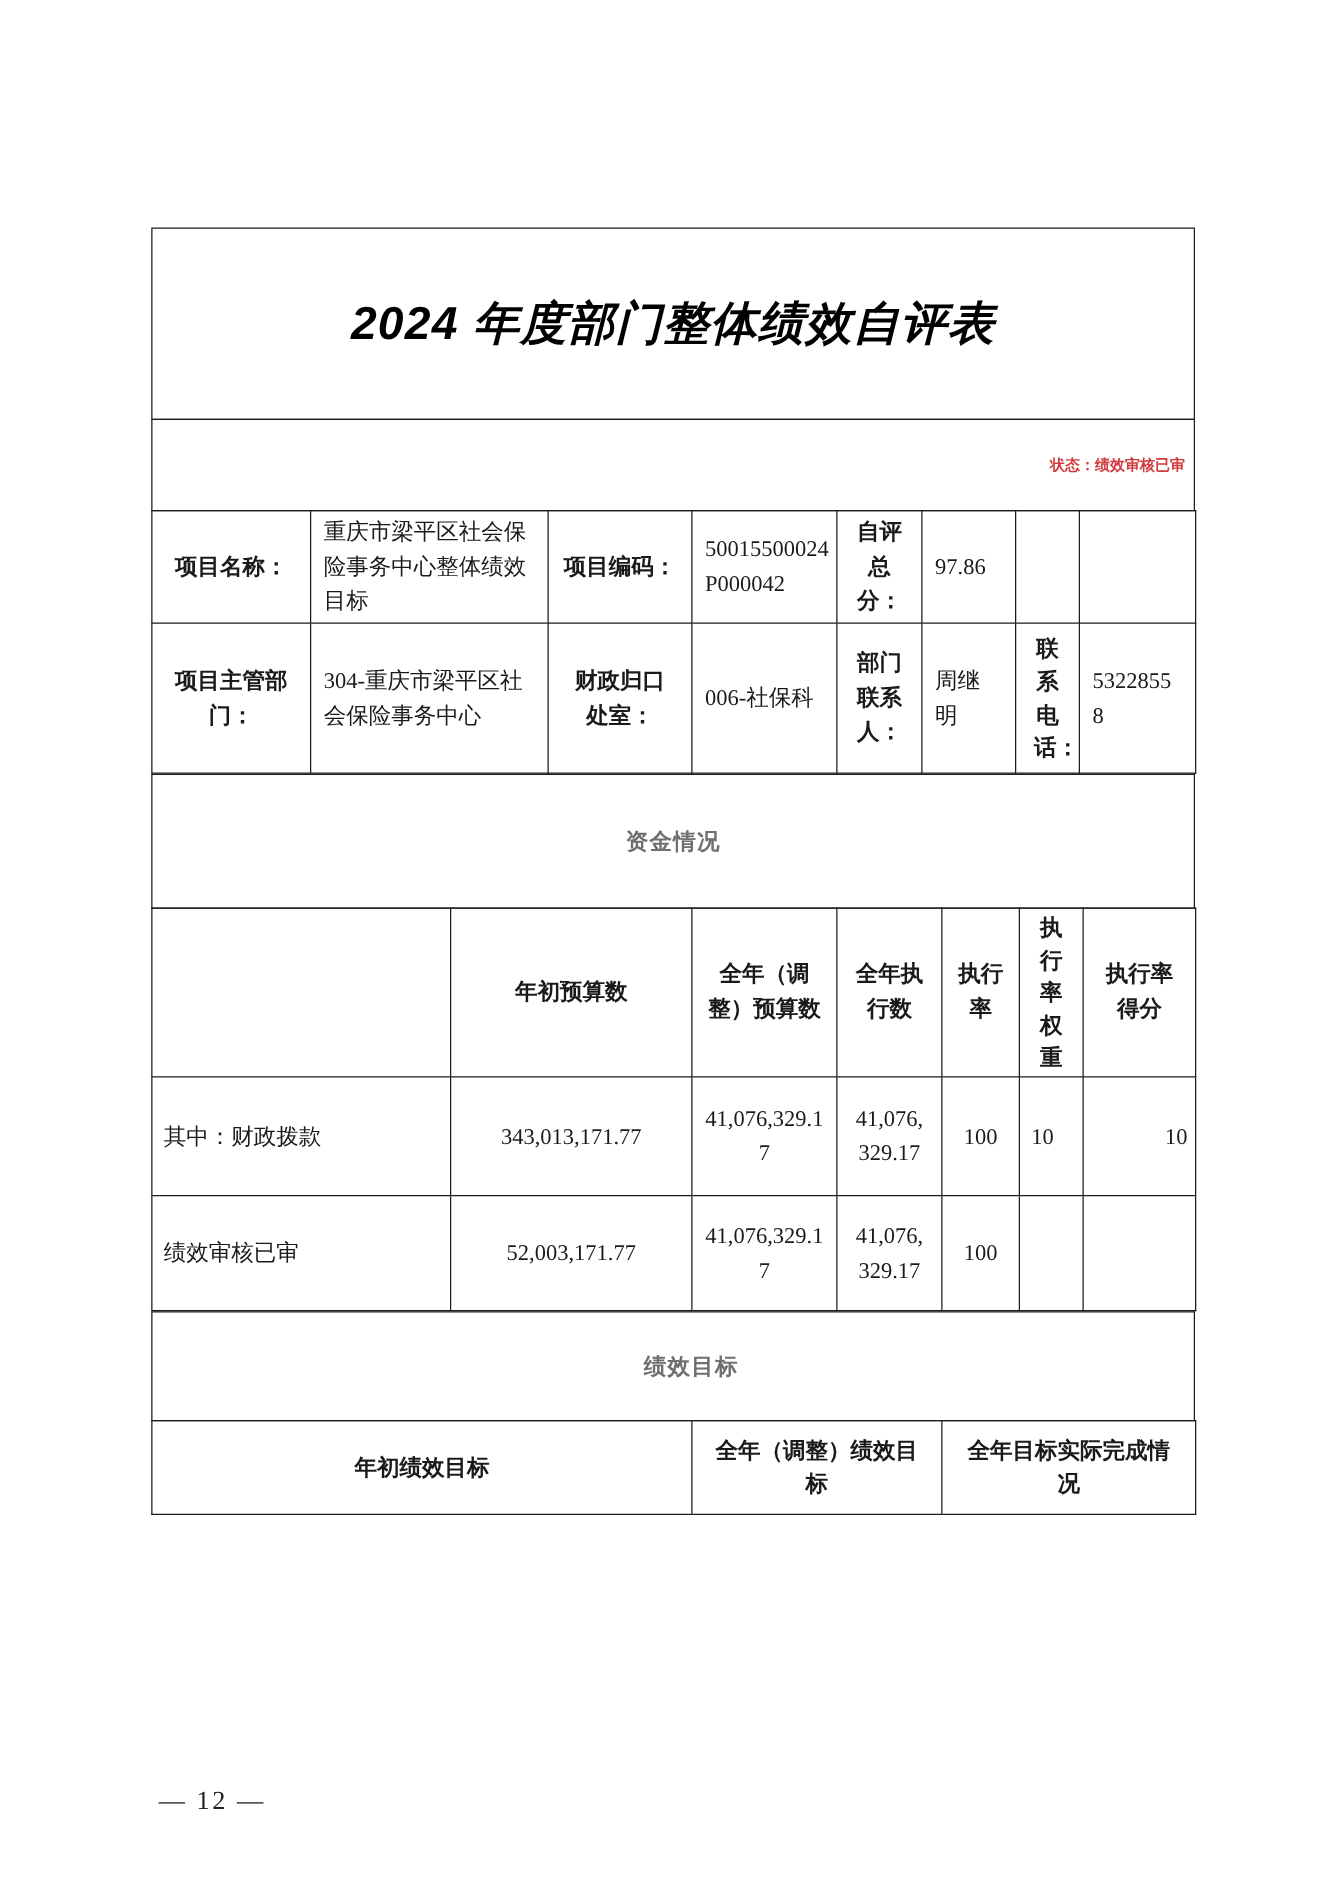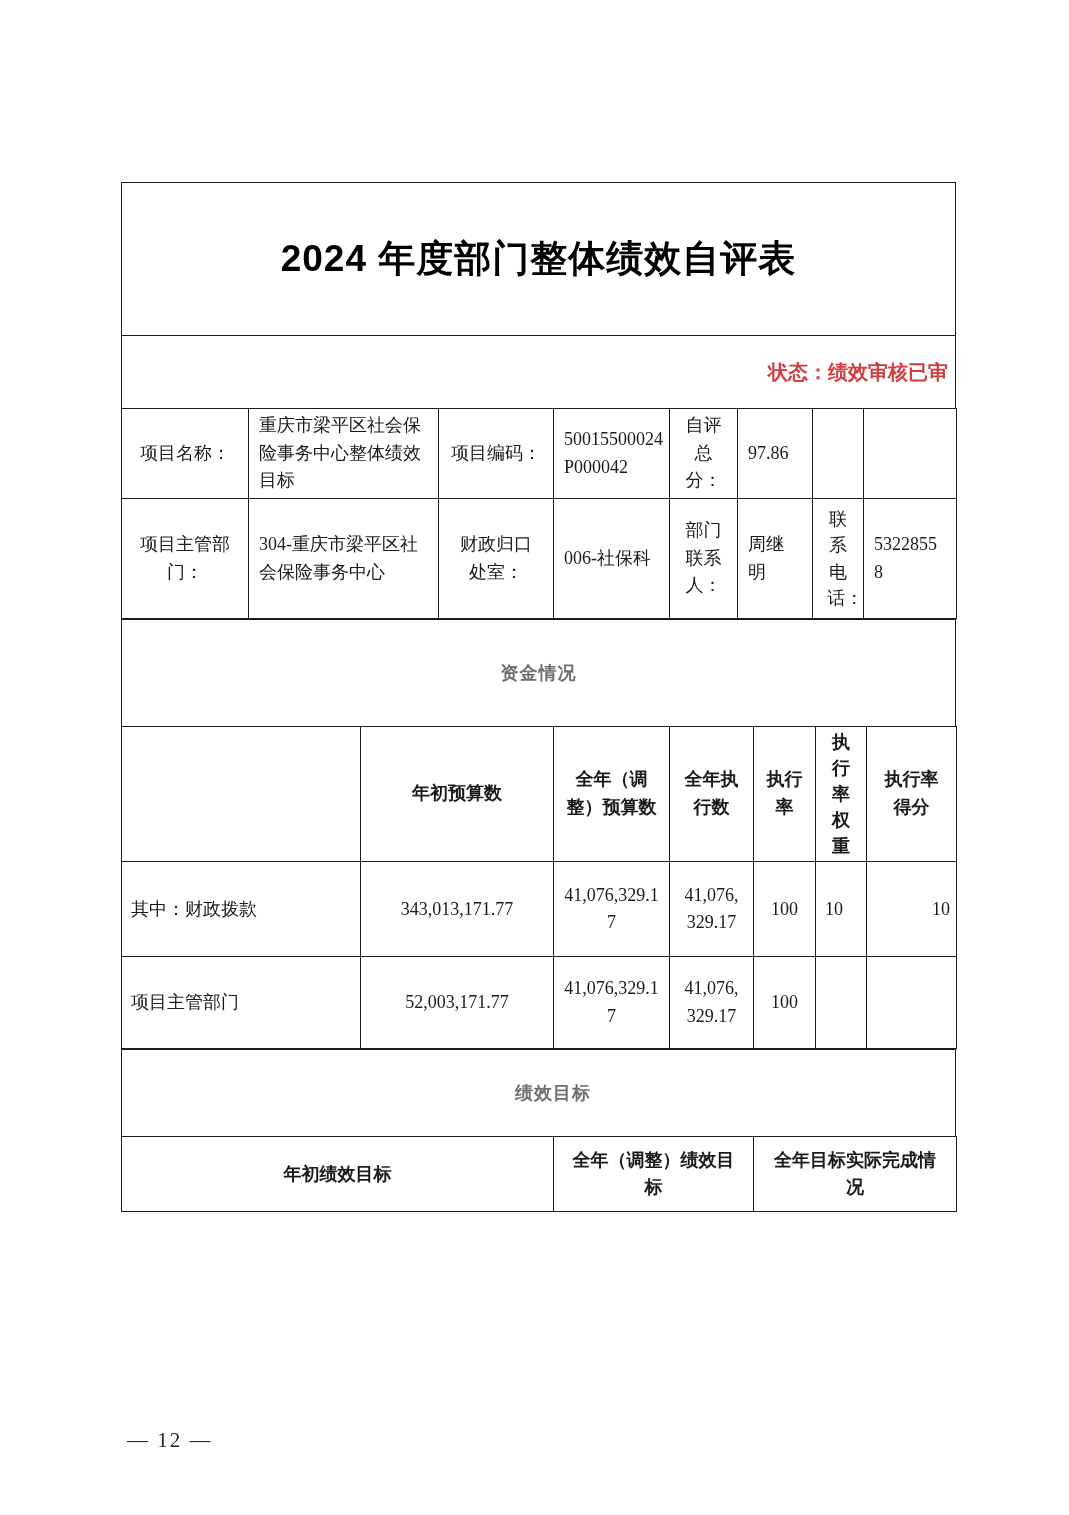--- a/index.html
+++ b/index.html
@@ -6,40 +6,40 @@
   body{
     width:1069px;height:1515px;background:#ffffff;position:relative;
     font-family:"Liberation Serif","DejaVu Serif",serif;color:#1a1a1a;
   }
   .doc{position:absolute;left:121px;top:182px;width:835px;}
   .block{border:1px solid #1c1c1c;box-sizing:border-box;width:835px;}
   .block + .block, .doc table{margin-top:-1px;}
   .title-block{
     height:154px;display:flex;align-items:center;justify-content:center;
     font-family:"Liberation Sans","DejaVu Sans",sans-serif;
-    font-weight:bold;font-size:37px;letter-spacing:1px;color:#000;
+    font-weight:bold;font-size:37px;letter-spacing:1px;color:#000;font-style:italic;
   }
   .status-block{
     height:74px;display:flex;align-items:center;justify-content:flex-end;
-    padding-right:7px;font-weight:bold;font-size:20px;
+    padding-right:7px;font-weight:bold;font-size:12px;
   }
   .section-block{
     display:flex;align-items:center;justify-content:center;
     font-family:"Liberation Sans","DejaVu Sans",sans-serif;
     font-weight:bold;font-size:18px;color:#6f6f6f;letter-spacing:1px;
   }
   .sec-funds{height:108px;}
   .sec-goals{height:88px;padding-left:29px;}
   table{border-collapse:collapse;table-layout:fixed;width:835px;}
   td{
     border:1px solid #1c1c1c;vertical-align:middle;font-size:18px;
     line-height:1.55;padding:2px 6px;box-sizing:border-box;
     overflow:hidden;word-break:normal;
   }
-  td.lbl{font-weight:normal;text-align:center;margin-top:30px;}
+  td.lbl{font-weight:bold;text-align:center;margin-top:30px;}
   td.val{text-align:left;padding-left:10px;}
   td.ac{text-align:center;}
   td.al{text-align:left;padding-left:9px;}
   td.ar{text-align:right;padding-right:6px;}
   td.vert{line-height:1.45;text-align:center;padding:2px 1px;}
   .iw{display:inline-block;vertical-align:middle;}
   .v1{width:1.2em;}
   .w2{width:2.2em;}
   .w32{width:3.2em;}
   .w37{width:3.7em;}
@@ -130,21 +130,21 @@
     <tr class="funds-r">
       <td class="al">其中：财政拨款</td>
       <td class="ac">343,013,171.77</td>
       <td class="ac"><span class="iw n56 ba">41,076,329.17</span></td>
       <td class="ac"><span class="iw n34 ba">41,076,329.17</span></td>
       <td class="ac">100</td>
       <td class="al">10</td>
       <td class="ar">10</td>
     </tr>
     <tr class="funds-r funds-r3">
-      <td class="al">项目主管部门</td>
+      <td class="al">绩效审核已审</td>
       <td class="ac">52,003,171.77</td>
       <td class="ac"><span class="iw n56 ba">41,076,329.17</span></td>
       <td class="ac"><span class="iw n34 ba">41,076,329.17</span></td>
       <td class="ac">100</td>
       <td class="al"></td>
       <td class="ar"></td>
     </tr>
   </tbody>
     </table>
 

